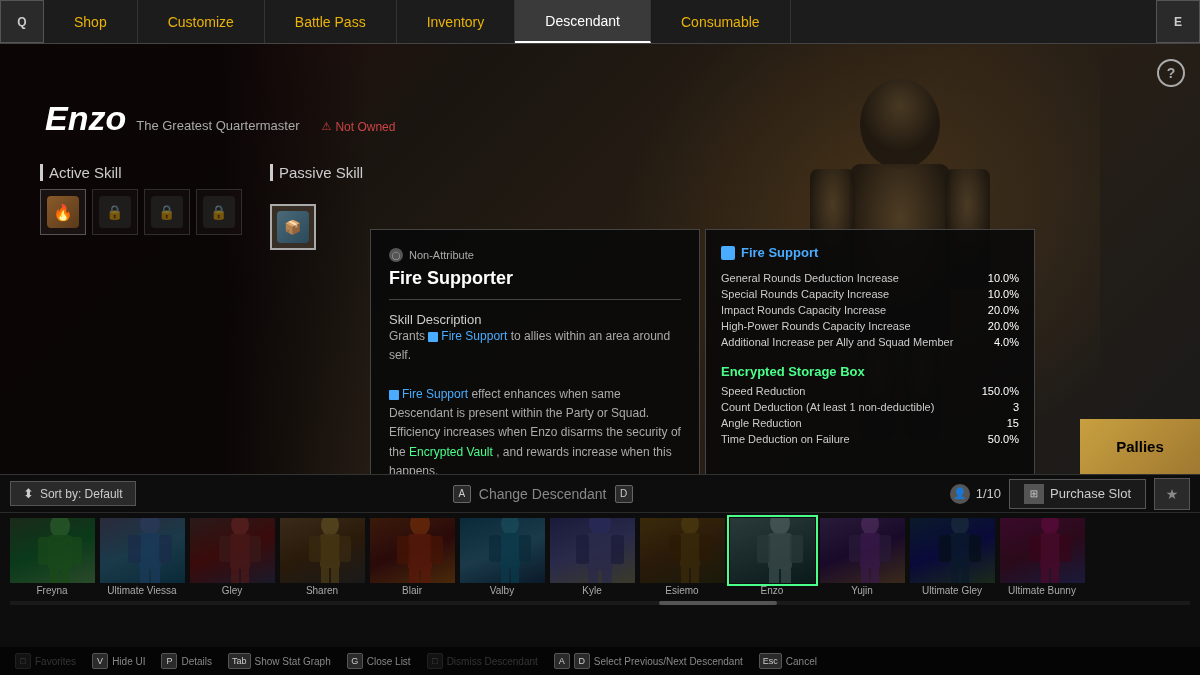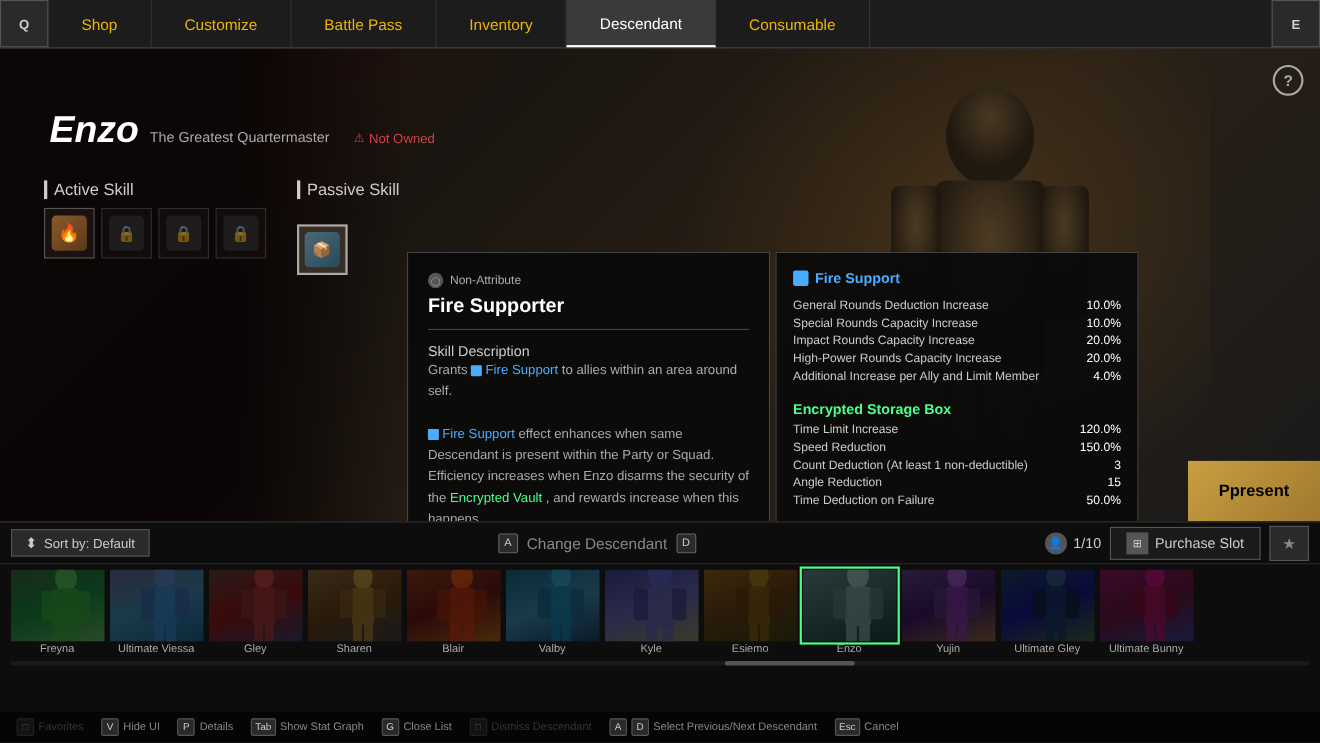--- a/index.html
+++ b/index.html
@@ -543,52 +543,48 @@
       </div>
       <div class="stat-row">
         <span class="stat-label">Impact Rounds Capacity Increase</span>
         <span class="stat-value">20.0%</span>
       </div>
       <div class="stat-row">
         <span class="stat-label">High-Power Rounds Capacity Increase</span>
         <span class="stat-value">20.0%</span>
       </div>
       <div class="stat-row">
-        <span class="stat-label">Additional Increase per Ally and Limit Member</span>
+        <span class="stat-label">Additional Increase per Ally and Squad Member</span>
         <span class="stat-value">4.0%</span>
       </div>
     </div>
     <div class="stats-section-title-2">Encrypted Storage Box</div>
     <div class="stats-list">
       <div class="stat-row">
-        <span class="stat-label">Time Limit Increase</span>
-        <span class="stat-value">120.0%</span>
-      </div>
-      <div class="stat-row">
         <span class="stat-label">Speed Reduction</span>
         <span class="stat-value">150.0%</span>
       </div>
       <div class="stat-row">
         <span class="stat-label">Count Deduction (At least 1 non-deductible)</span>
         <span class="stat-value">3</span>
       </div>
       <div class="stat-row">
         <span class="stat-label">Angle Reduction</span>
         <span class="stat-value">15</span>
       </div>
       <div class="stat-row">
         <span class="stat-label">Time Deduction on Failure</span>
         <span class="stat-value">50.0%</span>
       </div>
     </div>
   </div>
 
   <div class="purchase-partial">
     <span>P</span>
-      <span>present</span>
+      <span>allies</span>
   </div>
 </div>
 
 <div style="position:absolute;bottom:0;left:0;right:0;height:201px;background:#0d0d0d;z-index:10;border-top:1px solid #333;">
 
   <div style="display:flex;align-items:center;padding:6px 10px;gap:8px;height:38px;border-bottom:1px solid #2a2a2a;">
     <div class="sort-btn">
       <span style="font-size:13px;">⬍</span>
       <span>Sort by: Default</span>
     </div>

